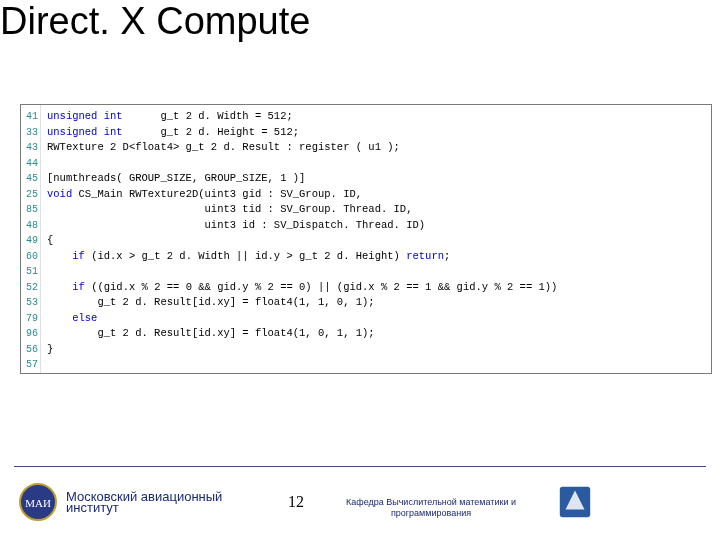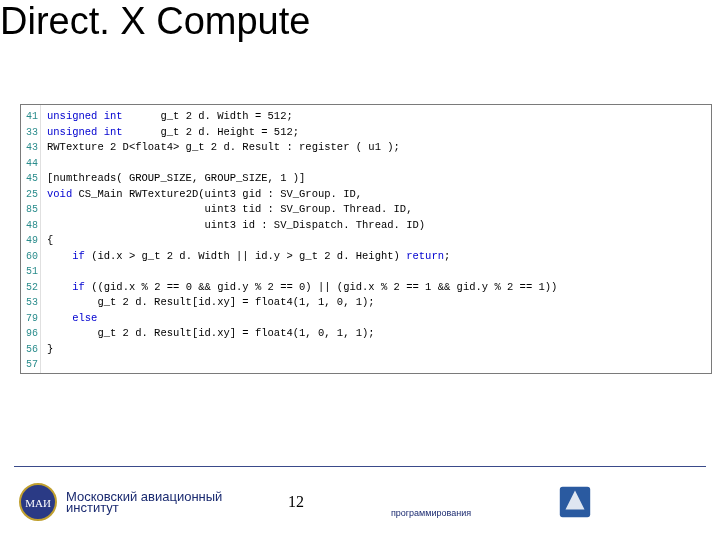--- a/index.html
+++ b/index.html
@@ -54,21 +54,21 @@
     <svg class="logo-left" viewBox="0 0 40 40">
       <circle cx="20" cy="20" r="18" fill="#2a3a85" stroke="#c0a030" stroke-width="2"></circle>
       <text x="20" y="25" font-size="11" fill="#fff" text-anchor="middle" font-family="serif">МАИ</text>
     </svg>
     <div class="left-text">
       <span>Московский авиационный институт</span><br>
     </div>
     <div class="pagenum">12</div>
     <div class="right-text">
       <br>
-      <br>
+      <span>Кафедра Вычислительной математики и</span><br>
       <span>программирования</span>
     </div>
     <svg class="logo-right" viewBox="0 0 40 40">
       <rect x="4" y="4" width="32" height="32" fill="#2a5aa0" rx="3"></rect>
       <polygon points="20,8 30,28 10,28" fill="#fff" opacity="0.85"></polygon>
     </svg>
   </div>
 </div>
 
 </body></html>

